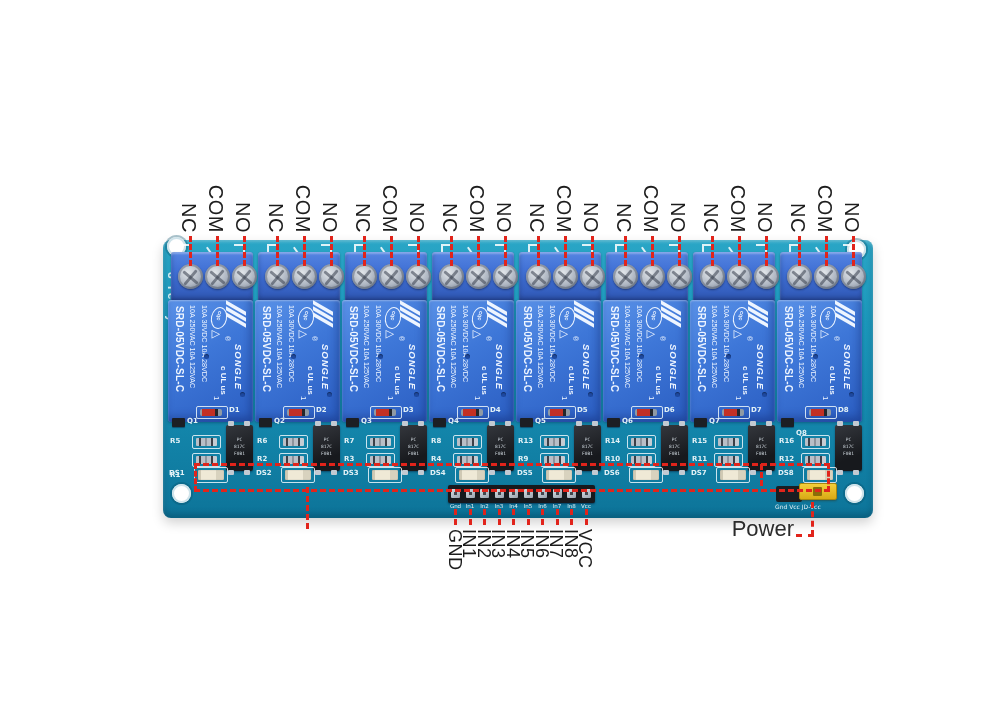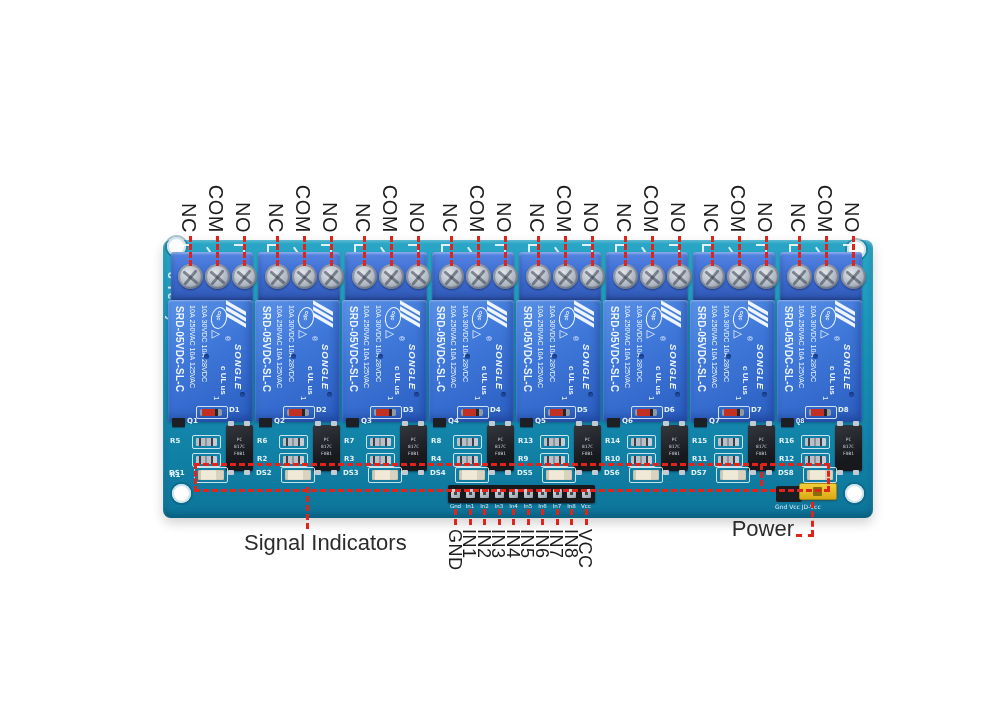--- a/index.html
+++ b/index.html
@@ -505,21 +505,21 @@
           </div>
           <span class="rtxt" style="left: 63px; top: 36px; font-size: 7px;">®</span>
           <span class="rtxt" style="left: 76px; top: 44px; font-size: 9.5px; font-weight: 700; font-style: italic; letter-spacing: 1px;">SONGLE</span>
           <span class="rtxt" style="left: 60px; top: 66px; font-size: 8px; font-weight: 700;">c UL us</span>
           <span class="rtxt" style="left: 53px; top: 96px; font-size: 8px;">1</span>
           <div class="dot" style="left: 36px; top: 54px;"></div>
           <div class="dot" style="left: 72px; top: 92px;"></div>
         </div>
         <div style="position: absolute; left: 615px; top: 0px;">
           <div class="qbody" style="left: 3px; top: 178px;"></div>
-          <span class="silk" style="left: 18px; top: 178px; font-family: Liberation Mono, monospace;">Q8</span>
+          <span class="silk" style="left: 18px; top: 190px;">Q8</span>
           <div class="srect" style="left: 27px; top: 166px; width: 30px; height: 11px;">
             <div class="dbody"></div>
           </div>
           <span class="silk" style="left: 60px; top: 167px;">D8</span>
           <span class="silk" style="left: 1px; top: 198px;">R16</span>
           <div class="srect" style="left: 23px; top: 195px; width: 27px; height: 12px;">
             <div class="res"></div>
           </div>
           <span class="silk" style="left: 1px; top: 216px;">R12</span>
           <div class="srect" style="left: 23px; top: 213px; width: 27px; height: 12px;">
@@ -574,21 +574,20 @@
     </div>
     <span class="silk" style="left:612px;top:264px;font-size:6px;font-weight:400">Gnd Vcc JD-Vcc</span>
   </div>
 
   <div style="position:absolute;left:194px;top:463px;width:630px;height:23px;border:3px dashed var(--red);"></div>
   <div class="vdash" style="left:760px;top:464px;height:22px;"></div>
   <div class="vdash" style="left:306px;top:487px;height:42px;"></div>
   <div class="vdash" style="left:811px;top:502px;height:34px;"></div>
   <div class="hdash" style="left:796px;top:534px;width:18px;"></div>
 
-  <div class="anno" style="left:244px;top:530px;">Signal Indicators</div>
   <div class="anno" style="left:634px;top:516px;width:160px;text-align:right;">Power</div>
 
   <div id="toplabels">
       <div class="vdash" style="left: 188.5px; top: 236px; height: 30px;"></div>
       <span class="vlabel-up" style="left: 200px; top: 233px;">NC</span>
       <div class="vdash" style="left: 215.5px; top: 236px; height: 30px;"></div>
       <span class="vlabel-up" style="left: 227px; top: 233px;">COM</span>
       <div class="vdash" style="left: 242.5px; top: 236px; height: 30px;"></div>
       <span class="vlabel-up" style="left: 254px; top: 233px;">NO</span>
       <div class="vdash" style="left: 275.5px; top: 236px; height: 30px;"></div>

